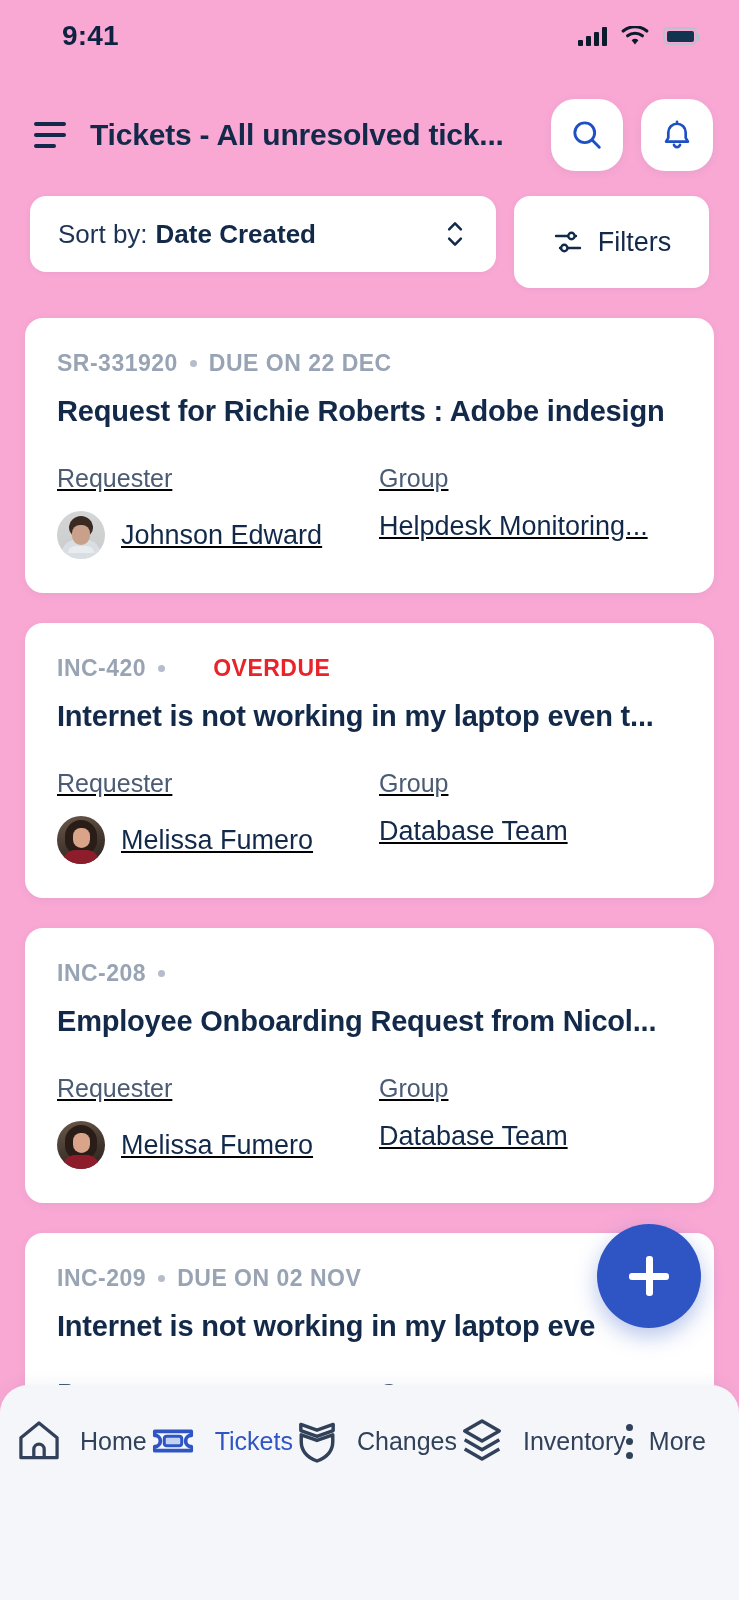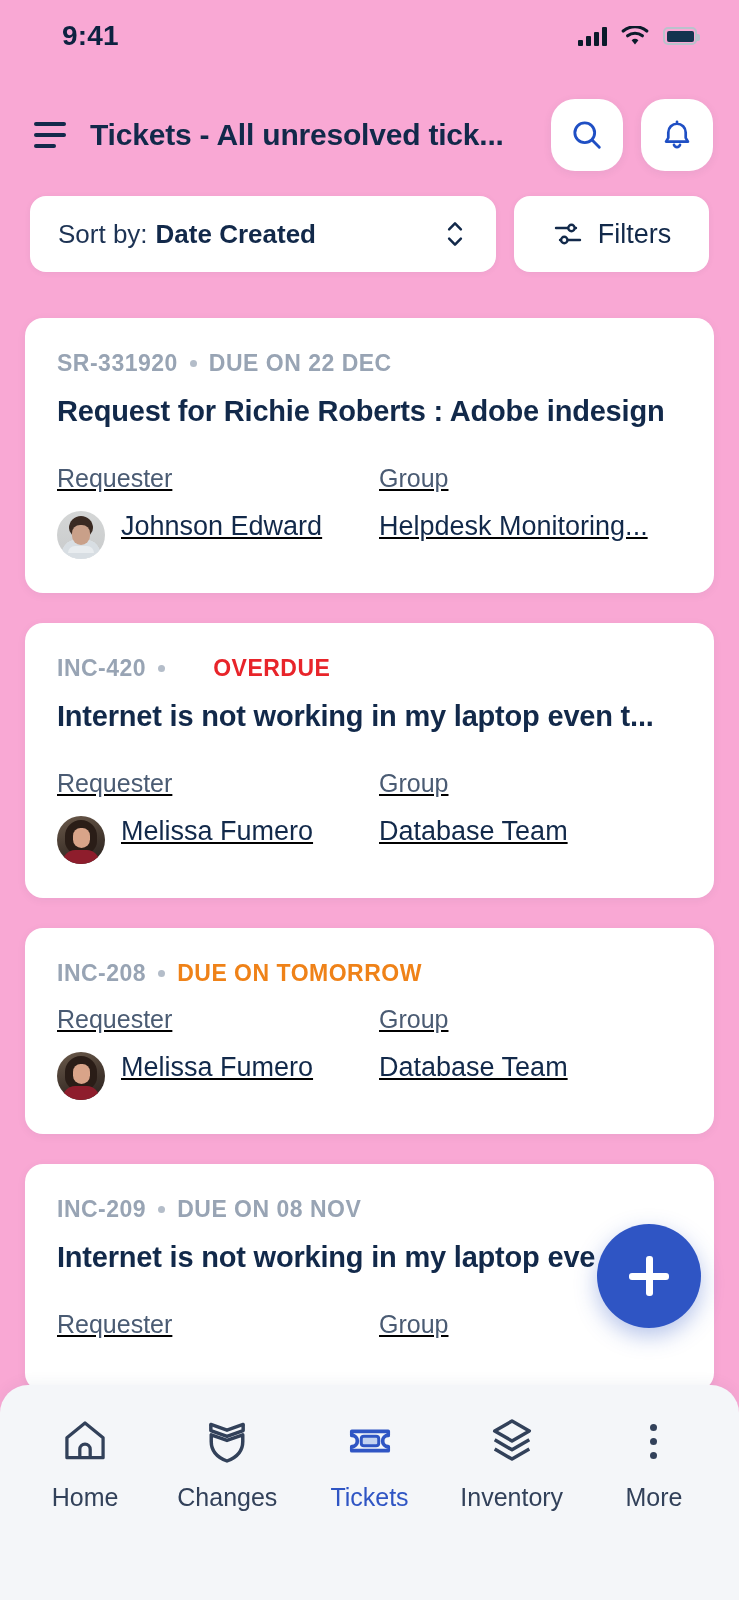--- a/index.html
+++ b/index.html
@@ -145,21 +145,21 @@
   .sortby-value {
     font-size: 26px;
     color: #12294a;
     font-weight: 700;
     margin-left: 8px;
   }
   .sortby-caret { margin-left: auto; display:flex; }
 
   .filters {
     width: 195px;
-    height: 76px;
+    height: 92px;
     background: #fff;
     border-radius: 16px;
     box-shadow: 0 1px 6px rgba(25,50,90,0.06);
     display: flex;
     align-items: center;
     justify-content: center;
     gap: 14px;
     cursor: pointer;
   }
   .filters-label {
@@ -217,20 +217,21 @@
   .col-label {
     font-size: 25px;
     color: #4a5b73;
     margin-bottom: 18px;
     font-weight: 400;
   }
   .col-value {
     font-size: 27px;
     color: #12294a;
     display: flex;
+    align-items: center;
     gap: 16px;
     white-space: nowrap;
     overflow: hidden;
   }
   .avatar {
     width: 48px; height: 48px;
     border-radius: 50%;
     flex: none;
     overflow: hidden;
     position: relative;
@@ -317,21 +318,21 @@
     border-radius: 28px 28px 0 0;
     box-shadow: 0 -3px 14px rgba(25,50,90,0.05);
     display: flex;
     align-items: flex-start;
     padding: 30px 14px 0 14px;
     z-index: 15;
   }
   .nav-item {
     flex: 1;
     display: flex;
-    flex-direction: column;
+    flex-direction: row;
     align-items: center;
     gap: 16px;
     cursor: pointer;
   }
   .nav-label {
     font-size: 25px;
     color: #32415a;
     font-weight: 400;
   }
   .nav-item.active .nav-label { color: #2f55c4; font-weight: 500; }
@@ -458,22 +459,22 @@
           <div class="col-label">Group</div>
           <div class="col-value">Database Team</div>
         </div>
       </div>
     </div>
 
     <div class="card">
       <div class="card-meta">
         <span>INC-208</span>
         <span class="dot"></span>
-        <span class="status-tomorrow">DUE ON TOMORROW</span>
-      </div>
+      </div>
+      <div class="card-title">Employee Onboarding Request from Nicol...</div>
       <div class="card-cols">
         <div class="col">
           <div class="col-label">Requester</div>
           <div class="col-value">
             <span class="avatar av-b">
                 <span></span>
               </span>
             <span>Melissa Fumero</span>
           </div>
         </div>
@@ -481,21 +482,21 @@
           <div class="col-label">Group</div>
           <div class="col-value">Database Team</div>
         </div>
       </div>
     </div>
 
     <div class="card">
       <div class="card-meta">
         <span>INC-209</span>
         <span class="dot"></span>
-        <span class="status-normal">DUE ON 08 NOV</span>
+        <span class="status-normal">DUE ON 02 NOV</span>
       </div>
       <div class="card-title">Internet is not working in my laptop eve</div>
       <div class="card-cols">
         <div class="col">
           <div class="col-label">Requester</div>
         </div>
         <div class="col">
           <div class="col-label">Group</div>
         </div>
       </div>
@@ -511,43 +512,43 @@
   <div class="bottom-nav">
 
     <div class="nav-item">
       <span class="nav-icon">
         <svg width="50" height="50" viewBox="0 0 26 26">
           <path d="M3.6 11.3L13 3.6l9.4 7.7v10.4H3.6V11.3z" stroke="#32415a" stroke-width="1.7" fill="none" stroke-linejoin="round"></path>
           <path d="M10.3 21.7v-4.4a2.7 2.7 0 0 1 5.4 0v4.4" stroke="#32415a" stroke-width="1.7" fill="none" stroke-linejoin="round"></path>
         </svg>
       </span>
       <span class="nav-label">Home</span>
+    </div>
+
+    <div class="nav-item active">
+      <span class="nav-icon">
+        <svg width="52" height="52" viewBox="0 0 28 28">
+          <path d="M4.2 8.8h19.6v2.2a3 3 0 0 0 0 6v2.2H4.2v-2.2a3 3 0 0 0 0-6V8.8z" stroke="#2f55c4" stroke-width="2" fill="none" stroke-linejoin="round"></path>
+          <rect x="9.3" y="11.4" width="9.4" height="5.2" rx="1.4" fill="#c3d2f0" stroke="#2f55c4" stroke-width="1.6"></rect>
+        </svg>
+      </span>
+      <span class="nav-label">Tickets</span>
     </div>
 
     <div class="nav-item">
       <span class="nav-icon">
         <svg width="48" height="50" viewBox="0 0 24 26">
           <path d="M3.6 4.4l8.4 3 8.4-3" stroke="#32415a" stroke-width="1.8" fill="none" stroke-linejoin="round" stroke-linecap="round"></path>
           <path d="M3.6 4.4v3.2l8.4 3 8.4-3V4.4" stroke="#32415a" stroke-width="1.8" fill="none" stroke-linejoin="round"></path>
           <path d="M3.8 9.8v3.4c0 5.1 3.4 8.4 8.2 10.2 4.8-1.8 8.2-5.1 8.2-10.2V9.8l-8.2 2.9-8.2-2.9z" stroke="#32415a" stroke-width="1.8" fill="none" stroke-linejoin="round"></path>
         </svg>
       </span>
       <span class="nav-label">Changes</span>
     </div>
 
-    <div class="nav-item active">
-      <span class="nav-icon">
-        <svg width="52" height="52" viewBox="0 0 28 28">
-          <path d="M4.2 8.8h19.6v2.2a3 3 0 0 0 0 6v2.2H4.2v-2.2a3 3 0 0 0 0-6V8.8z" stroke="#2f55c4" stroke-width="2" fill="none" stroke-linejoin="round"></path>
-          <rect x="9.3" y="11.4" width="9.4" height="5.2" rx="1.4" fill="#c3d2f0" stroke="#2f55c4" stroke-width="1.6"></rect>
-        </svg>
-      </span>
-      <span class="nav-label">Tickets</span>
-    </div>
-
     <div class="nav-item">
       <span class="nav-icon">
         <svg width="50" height="50" viewBox="0 0 26 26">
           <path d="M13 2.6l9 5.2-9 5.2-9-5.2 9-5.2z" stroke="#32415a" stroke-width="1.8" fill="none" stroke-linejoin="round"></path>
           <path d="M4 12.4l9 5.2 9-5.2" stroke="#32415a" stroke-width="1.8" fill="none" stroke-linejoin="round"></path>
           <path d="M4 17.2l9 5.2 9-5.2" stroke="#32415a" stroke-width="1.8" fill="none" stroke-linejoin="round"></path>
         </svg>
       </span>
       <span class="nav-label">Inventory</span>
     </div>

